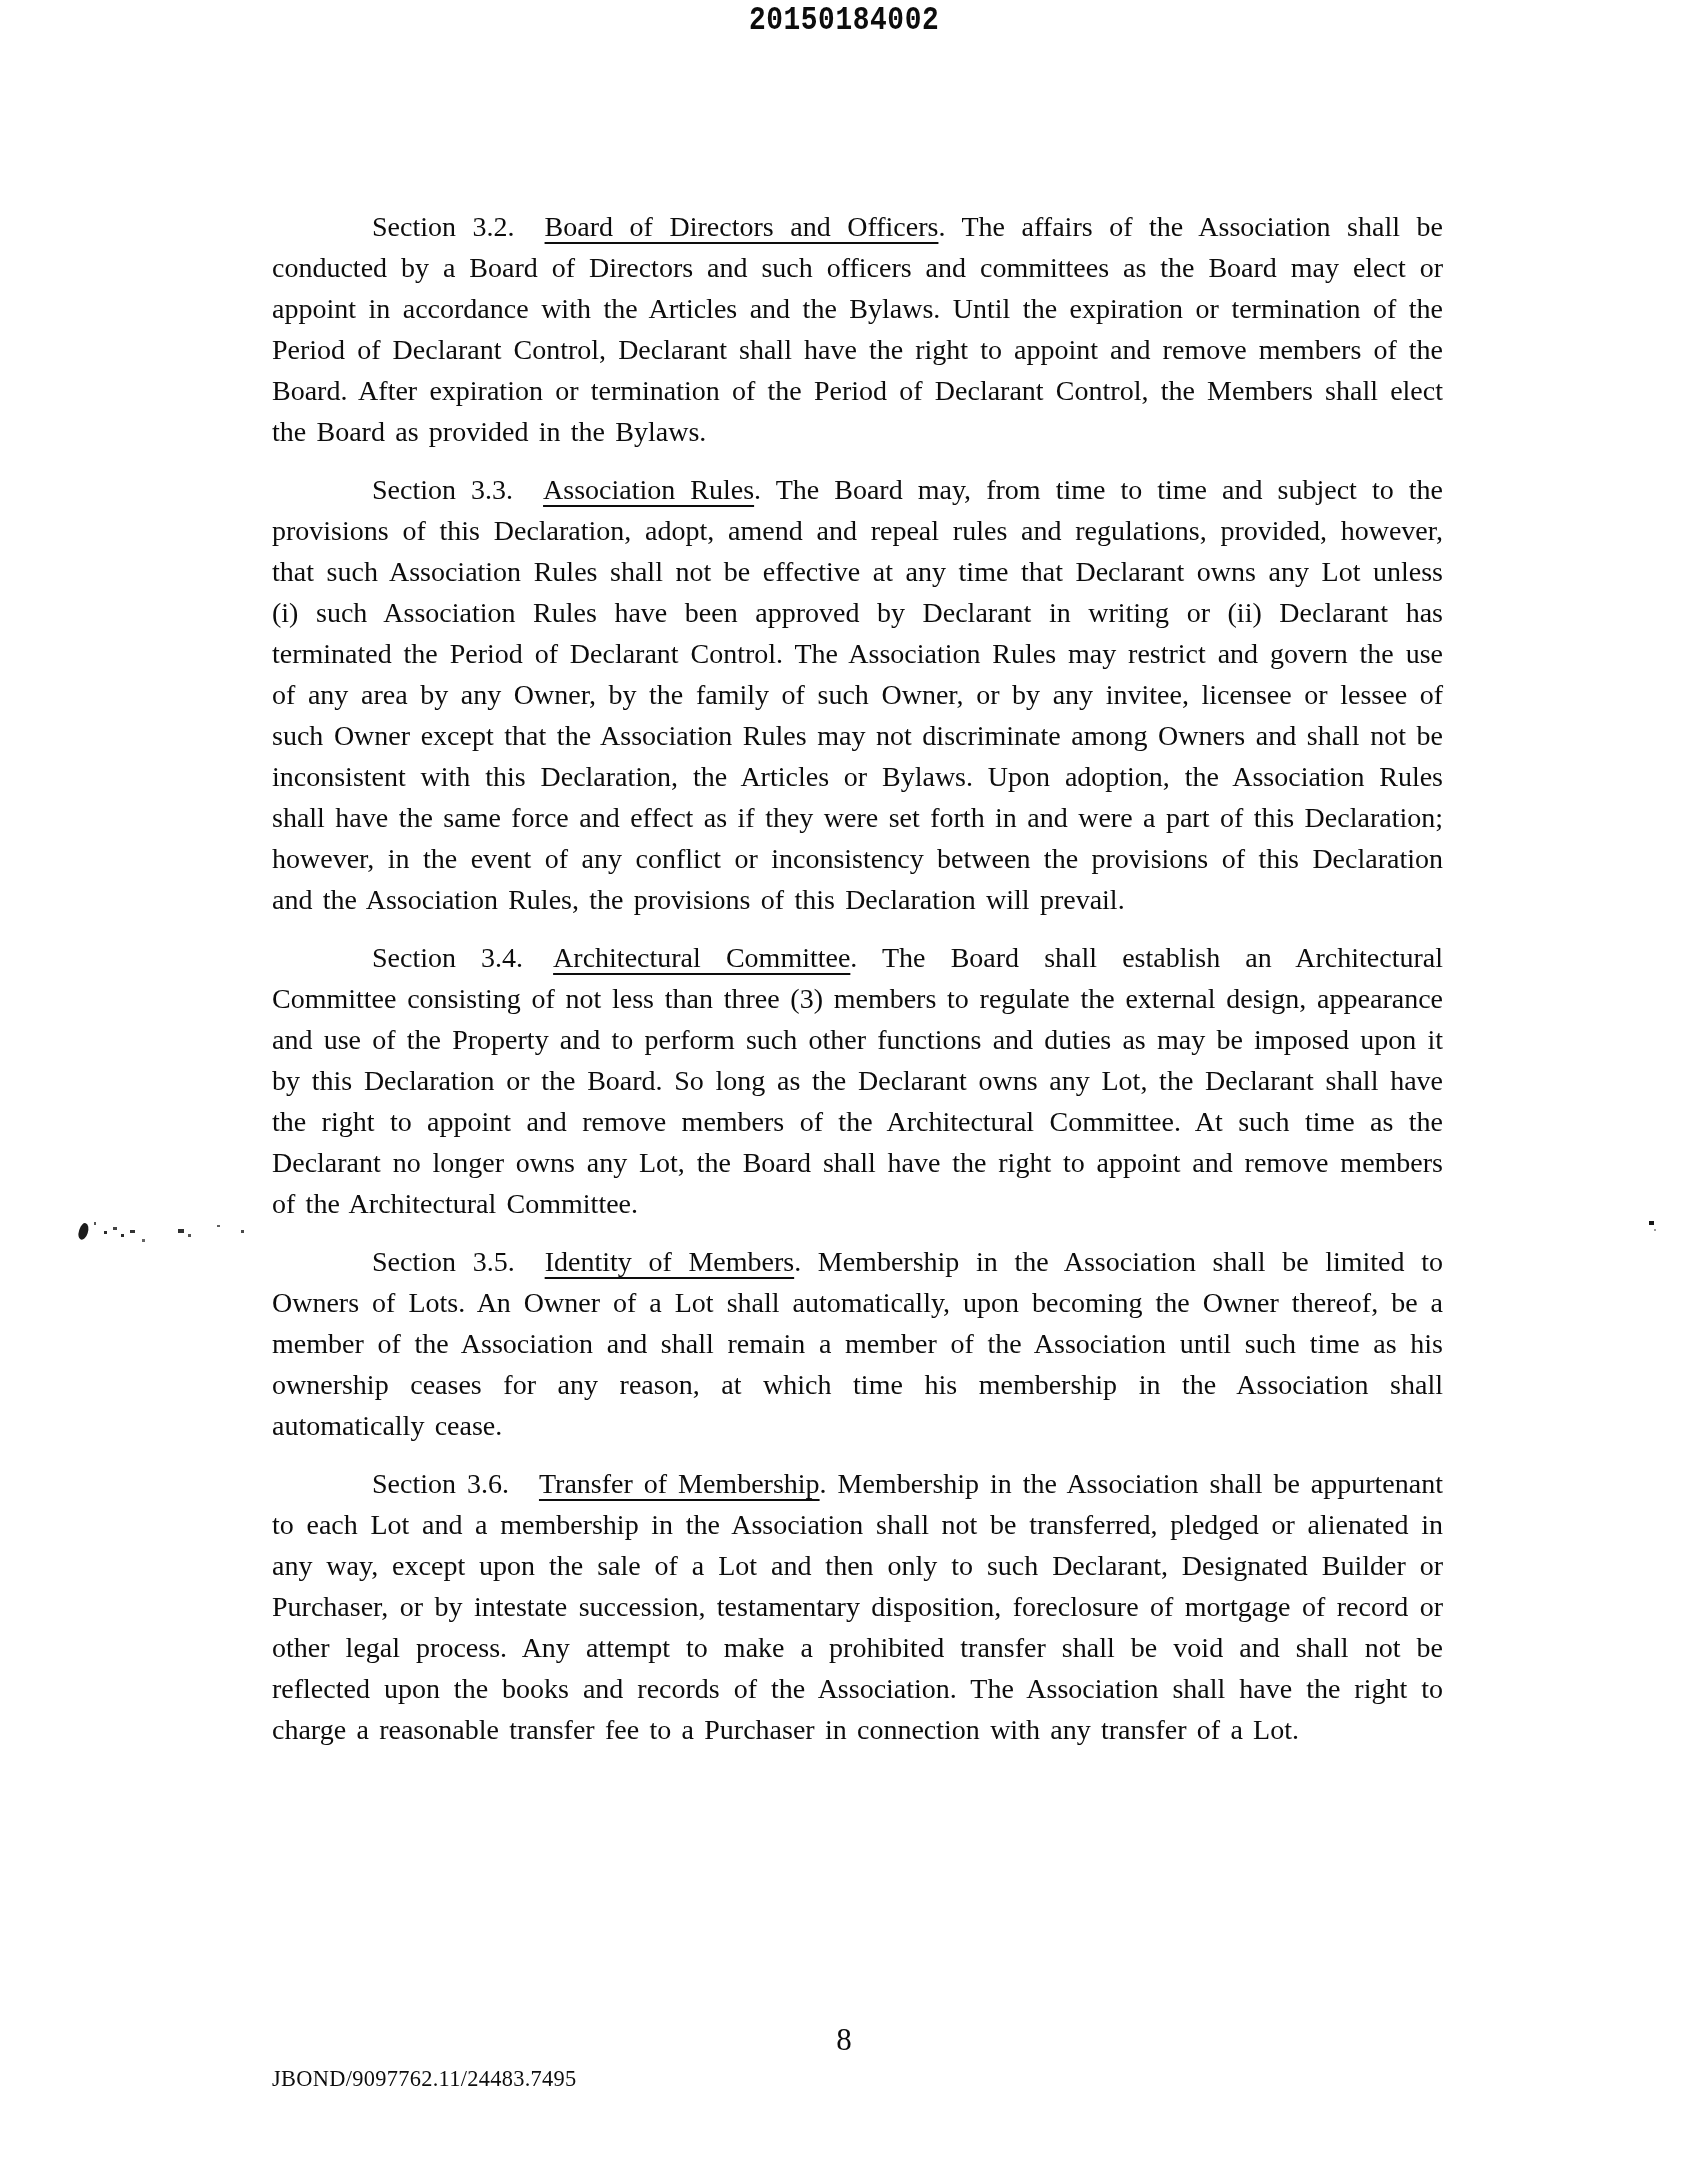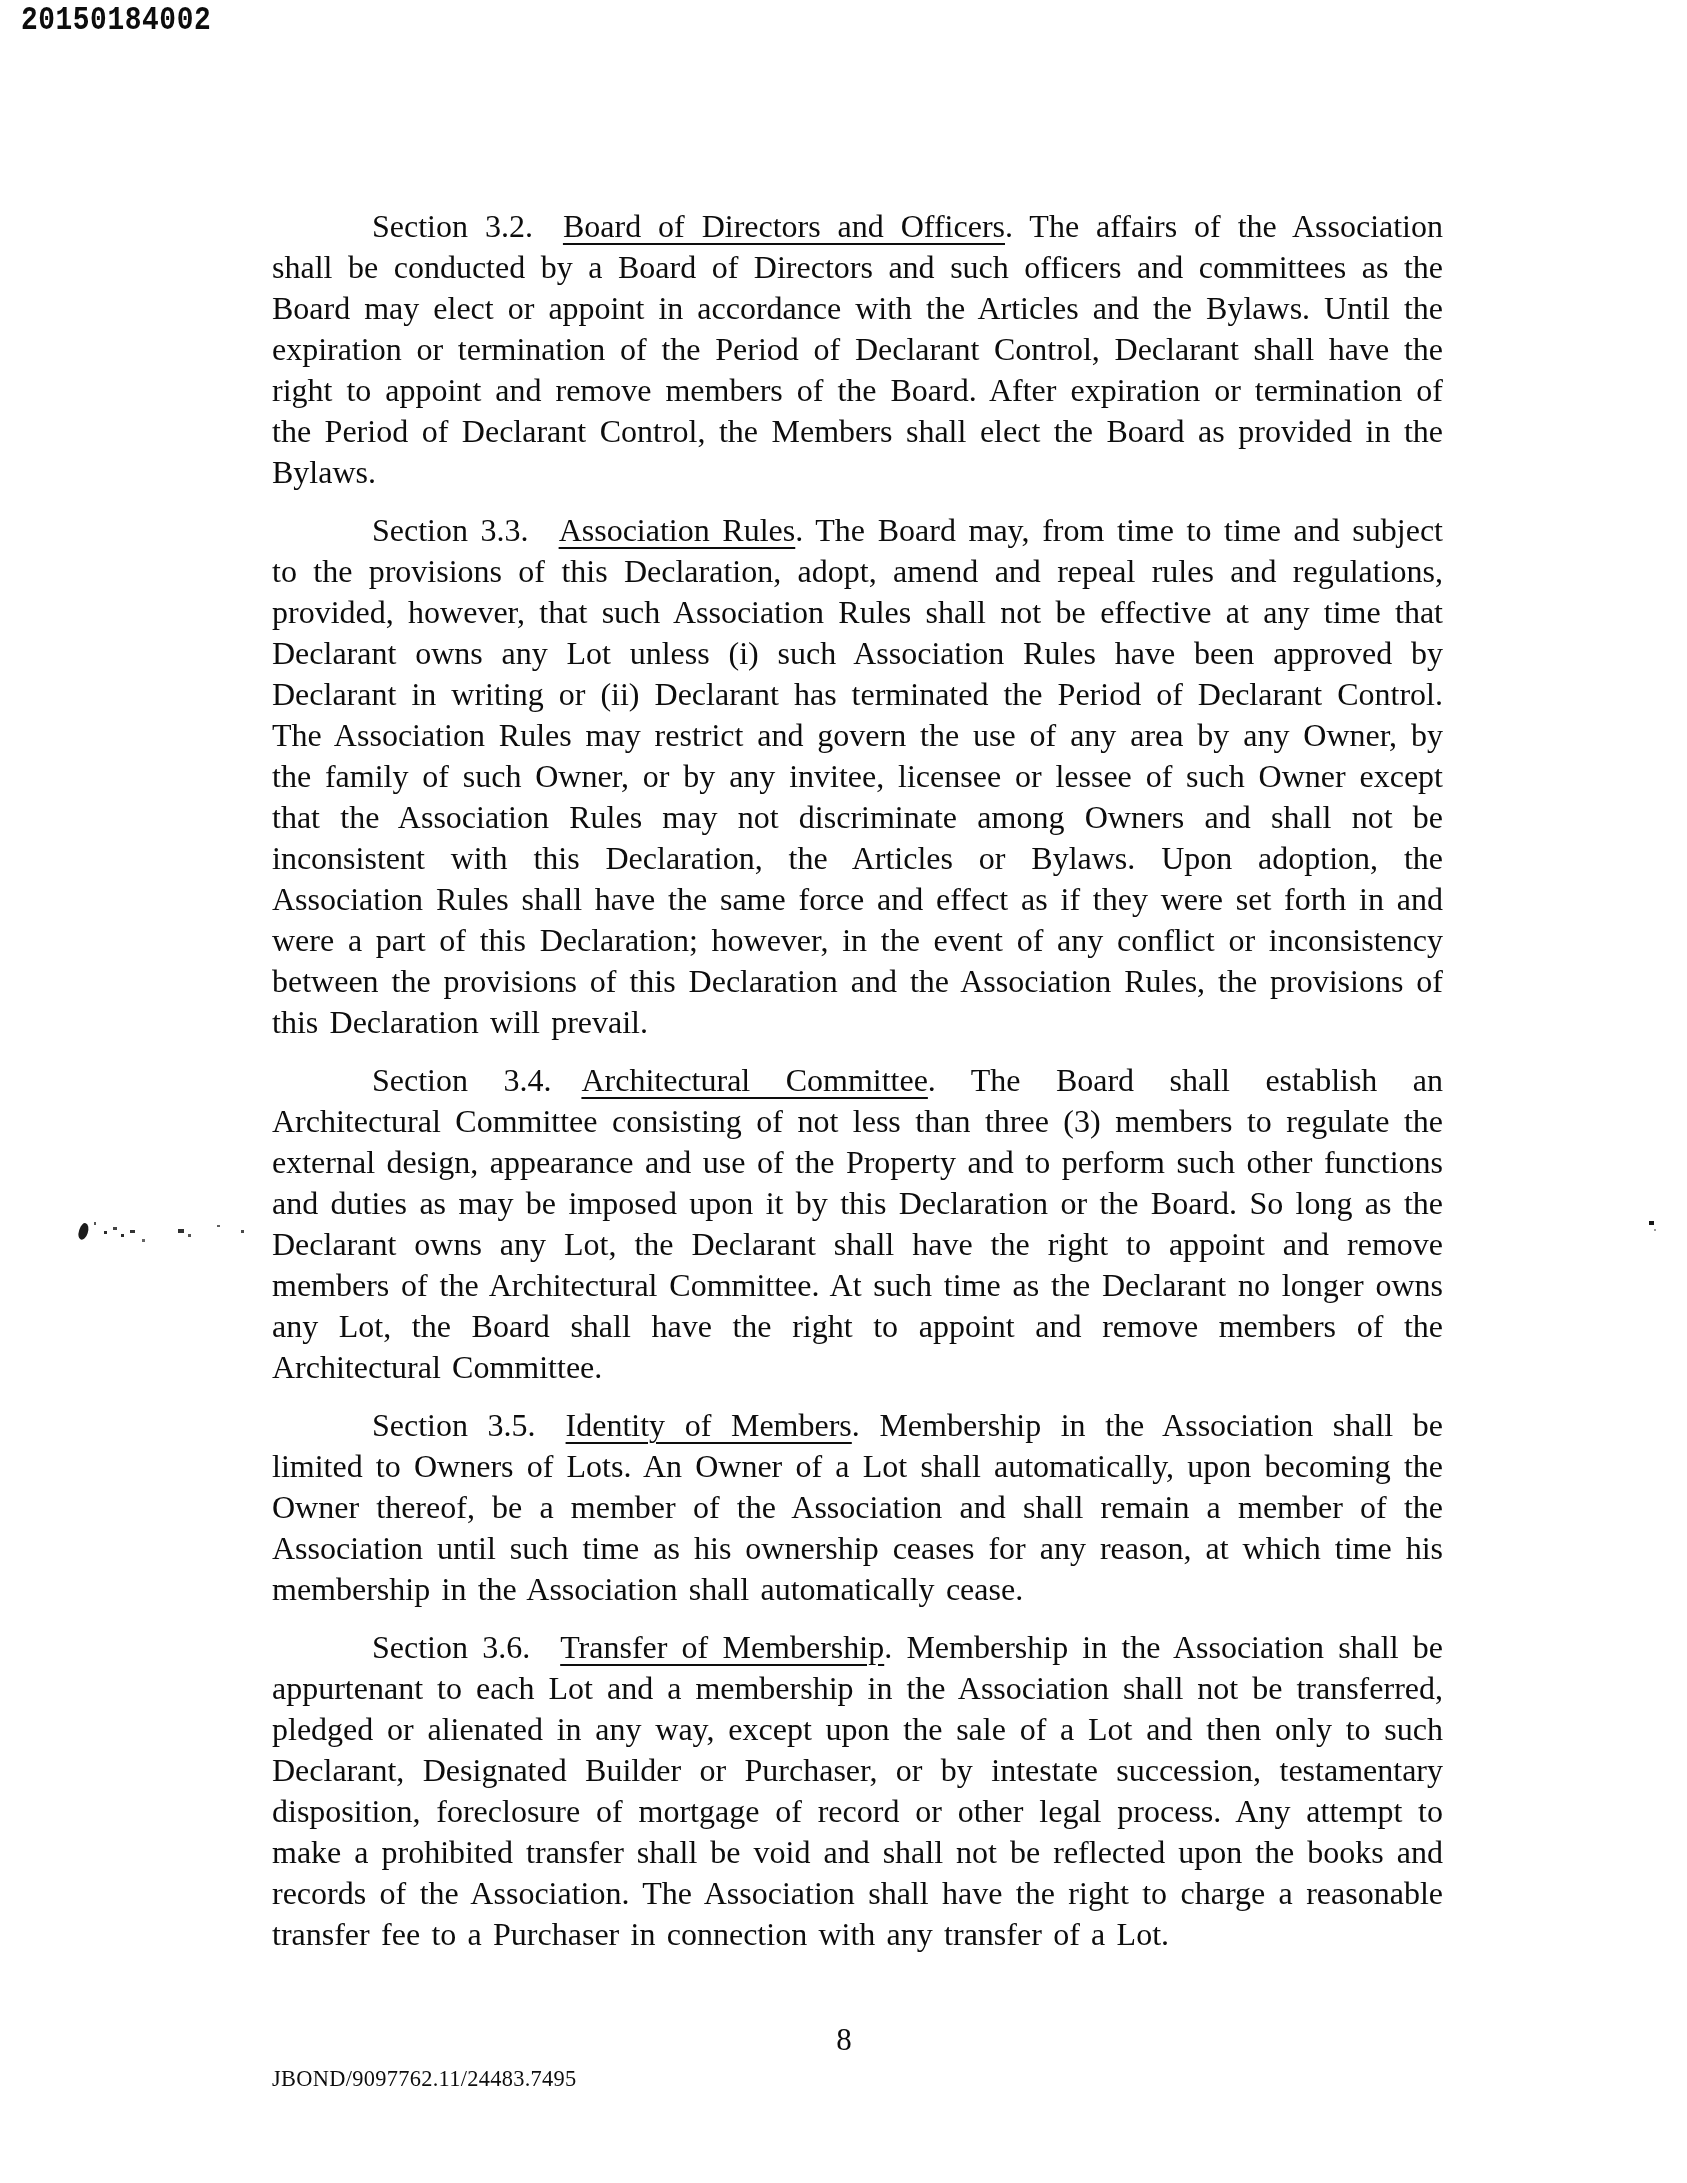--- a/index.html
+++ b/index.html
@@ -14,40 +14,40 @@
     background: #ffffff;
     font-family: "Liberation Serif", serif;
     color: #0d0d0d;
     overflow: hidden;
   }
   .header-number {
     position: absolute;
     top: 1.3px;
     left: 0;
     right: 0;
-    text-align: left;
+    text-align: center;
     font-family: "Liberation Mono", "DejaVu Sans Mono", monospace;
     font-weight: bold;
     font-size: 34px;
     letter-spacing: 0.7px;
   }
   .header-number .squeeze {
     display: inline-block;
     transform: scaleX(0.82);
     transform-origin: center top;
   }
   .content {
     position: absolute;
     left: 272px;
     top: 206px;
     width: 1171px;
   }
   p.para {
     margin: 0 0 17px 0;
-    font-size: 32px;
+    font-size: 28px;
     line-height: 41px;
     text-align: justify;
     text-indent: 100px;
     word-spacing: 3.3px;
   }
   .sec-label { white-space: nowrap; }
   .label-gap {
     display: inline-block;
     width: 30px;
   }

